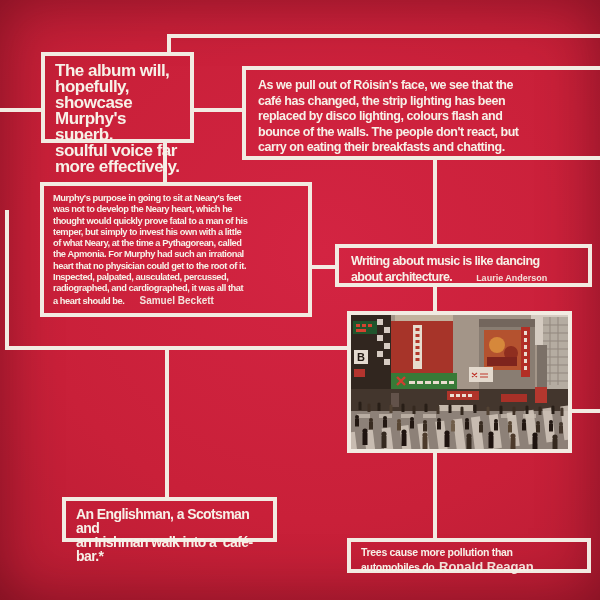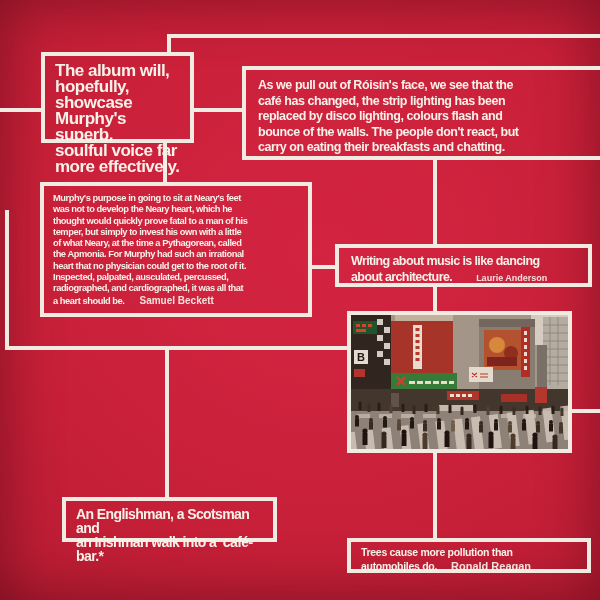--- a/index.html
+++ b/index.html
@@ -25,21 +25,21 @@
   #box-murphy{left:40px;top:182px;width:272px;height:135px;padding:7px 7px 6px 9px;
     font-size:9.3px;line-height:11.3px;letter-spacing:-0.45px;}
   #box-murphy .attr{font-size:10px;margin-left:15px;letter-spacing:0;}
   #box-writing{left:335px;top:244px;width:257px;height:43px;padding:6px 10px 5px 12px;
     font-size:12.5px;line-height:15.5px;letter-spacing:-0.6px;}
   #box-writing .attr{font-size:9px;margin-left:24px;letter-spacing:0;}
   #box-englishman{left:62px;top:497px;width:215px;height:45px;padding:6px 8px 5px 10px;
     font-size:14px;line-height:14px;letter-spacing:-0.6px;}
   #box-trees{left:347px;top:538px;width:244px;height:35px;padding:4px 8px 4px 10px;
     font-size:10.5px;line-height:13.5px;letter-spacing:-0.3px;}
-  #box-trees .attr{font-size:11px;margin-left:14px;letter-spacing:0;}
+  #box-trees .attr{font-size:13px;margin-left:2px;letter-spacing:0;}
   
   #photo-frame{position:absolute;left:347px;top:311px;width:225px;height:142px;
     border:4px solid #f2ebe2;box-sizing:border-box;background:#9a9288;}
   #photo-frame svg{display:block;}
 </style>
 </head>
 <body>
 
 <div id="stage">
 

